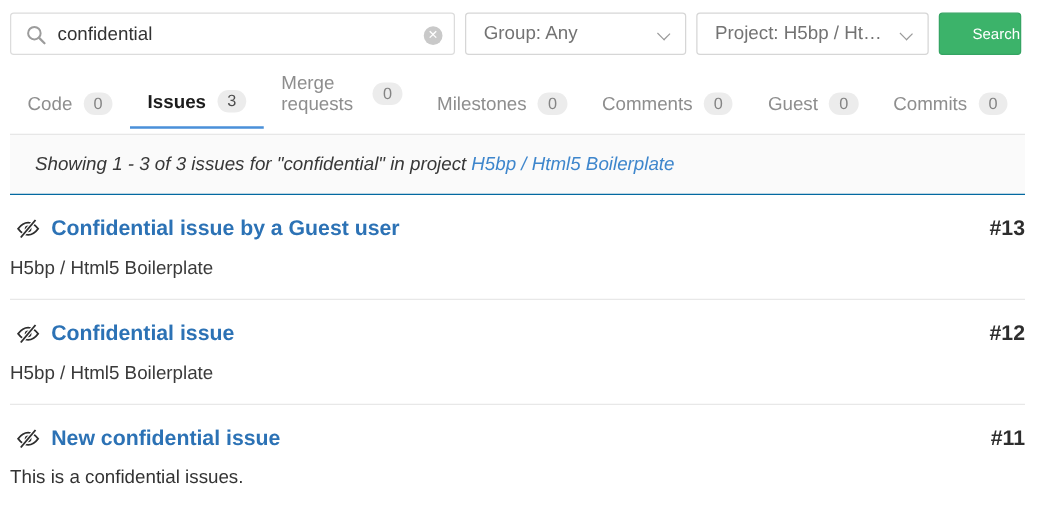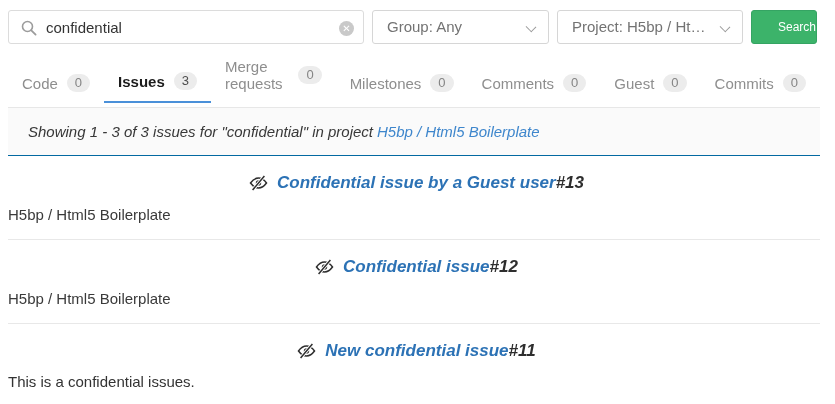--- a/index.html
+++ b/index.html
@@ -55,21 +55,21 @@
     margin: 4px 15px 0 8px; background: #fafafa;
     border-top: 1px solid #e7e7e7; border-bottom: 1px solid #0369a1;
     padding: 15px 20px; color: #383838; font-style: italic;
   }
   .banner a { color: #3e86cc; text-decoration: none; margin-left: 4px; cursor: pointer; }
 
   
   .results { margin: 0 15px 0 8px; }
   .result-item { padding: 17px 0 16px; border-bottom: 1px solid #e8e8e8; }
   .result-item:last-child { border-bottom: none; }
-  .result-head { display: flex; align-items: center; justify-content: center; font-style: italic; }
+  .result-head { display: flex; align-items: center; justify-content: space-between; }
   .result-title-wrap { display: flex; align-items: center; gap: 9px; padding-left: 5px; }
   .eye-slash { width: 19px; height: 16px; flex: 0 0 auto; }
   .result-title { font-size: 17px; font-weight: bold; color: #2c72b5; text-decoration: none; cursor: pointer; }
   .result-id { font-size: 17px; font-weight: bold; color: #2e2e2e; }
   .result-desc { margin-top: 12px; color: #333; }
   .result-project { margin-top: 13px; color: #3a3a3a; }
 </style>
 </head>
 <body>
 

